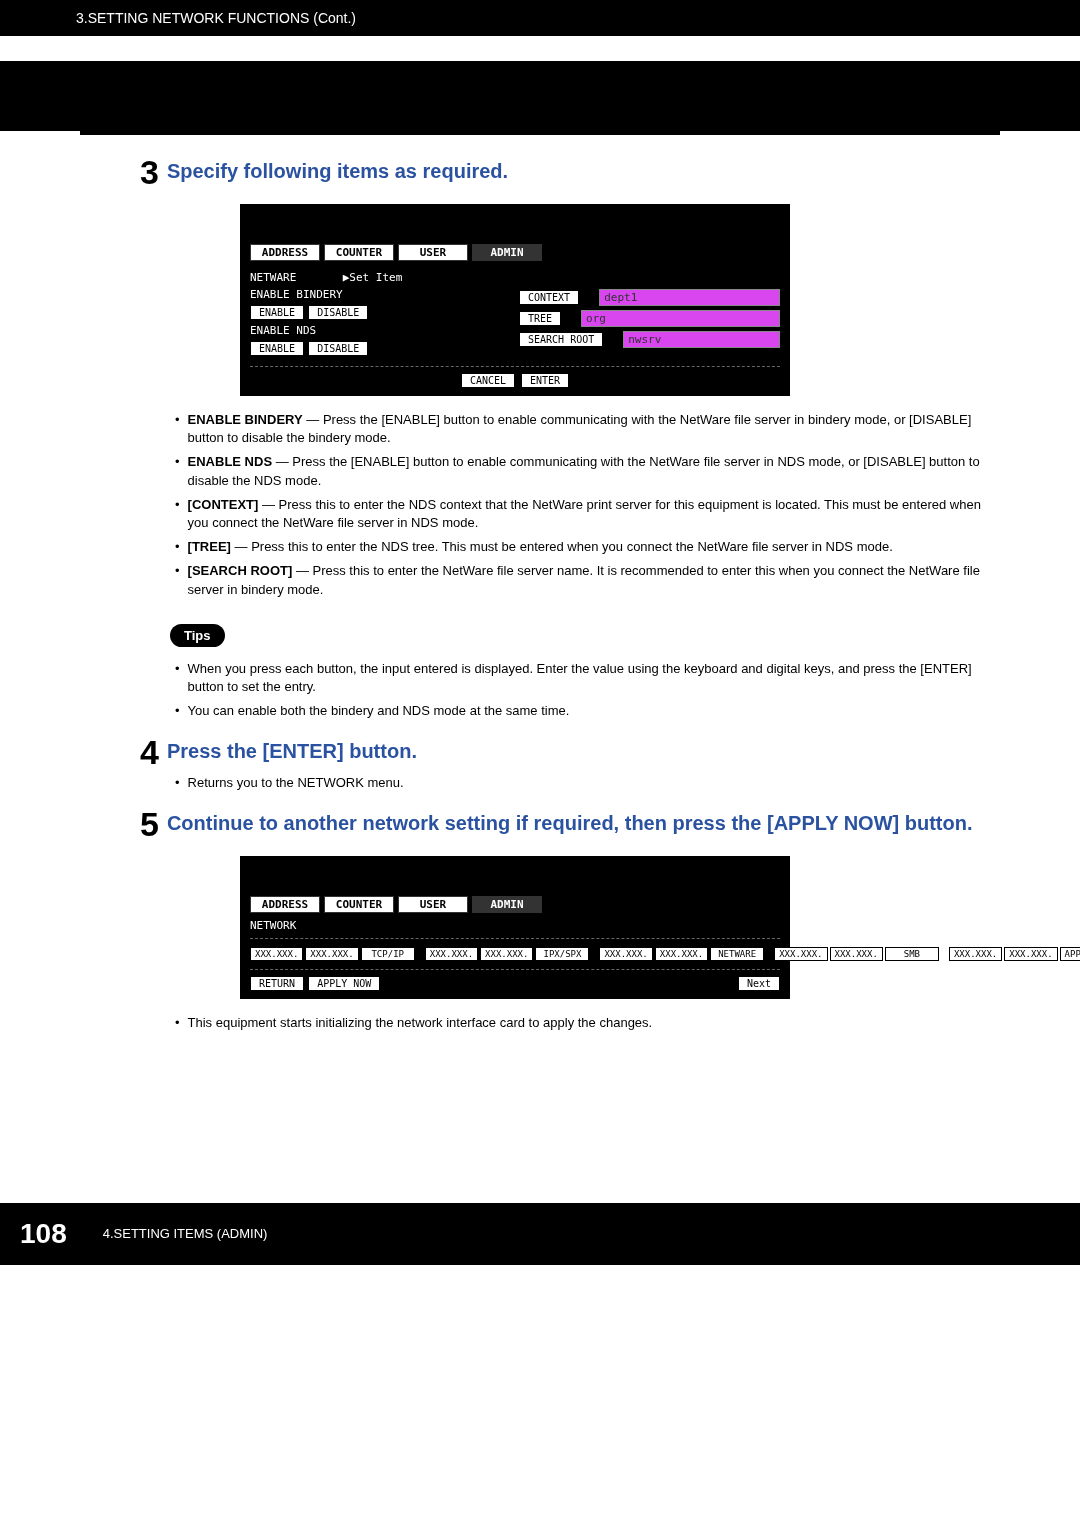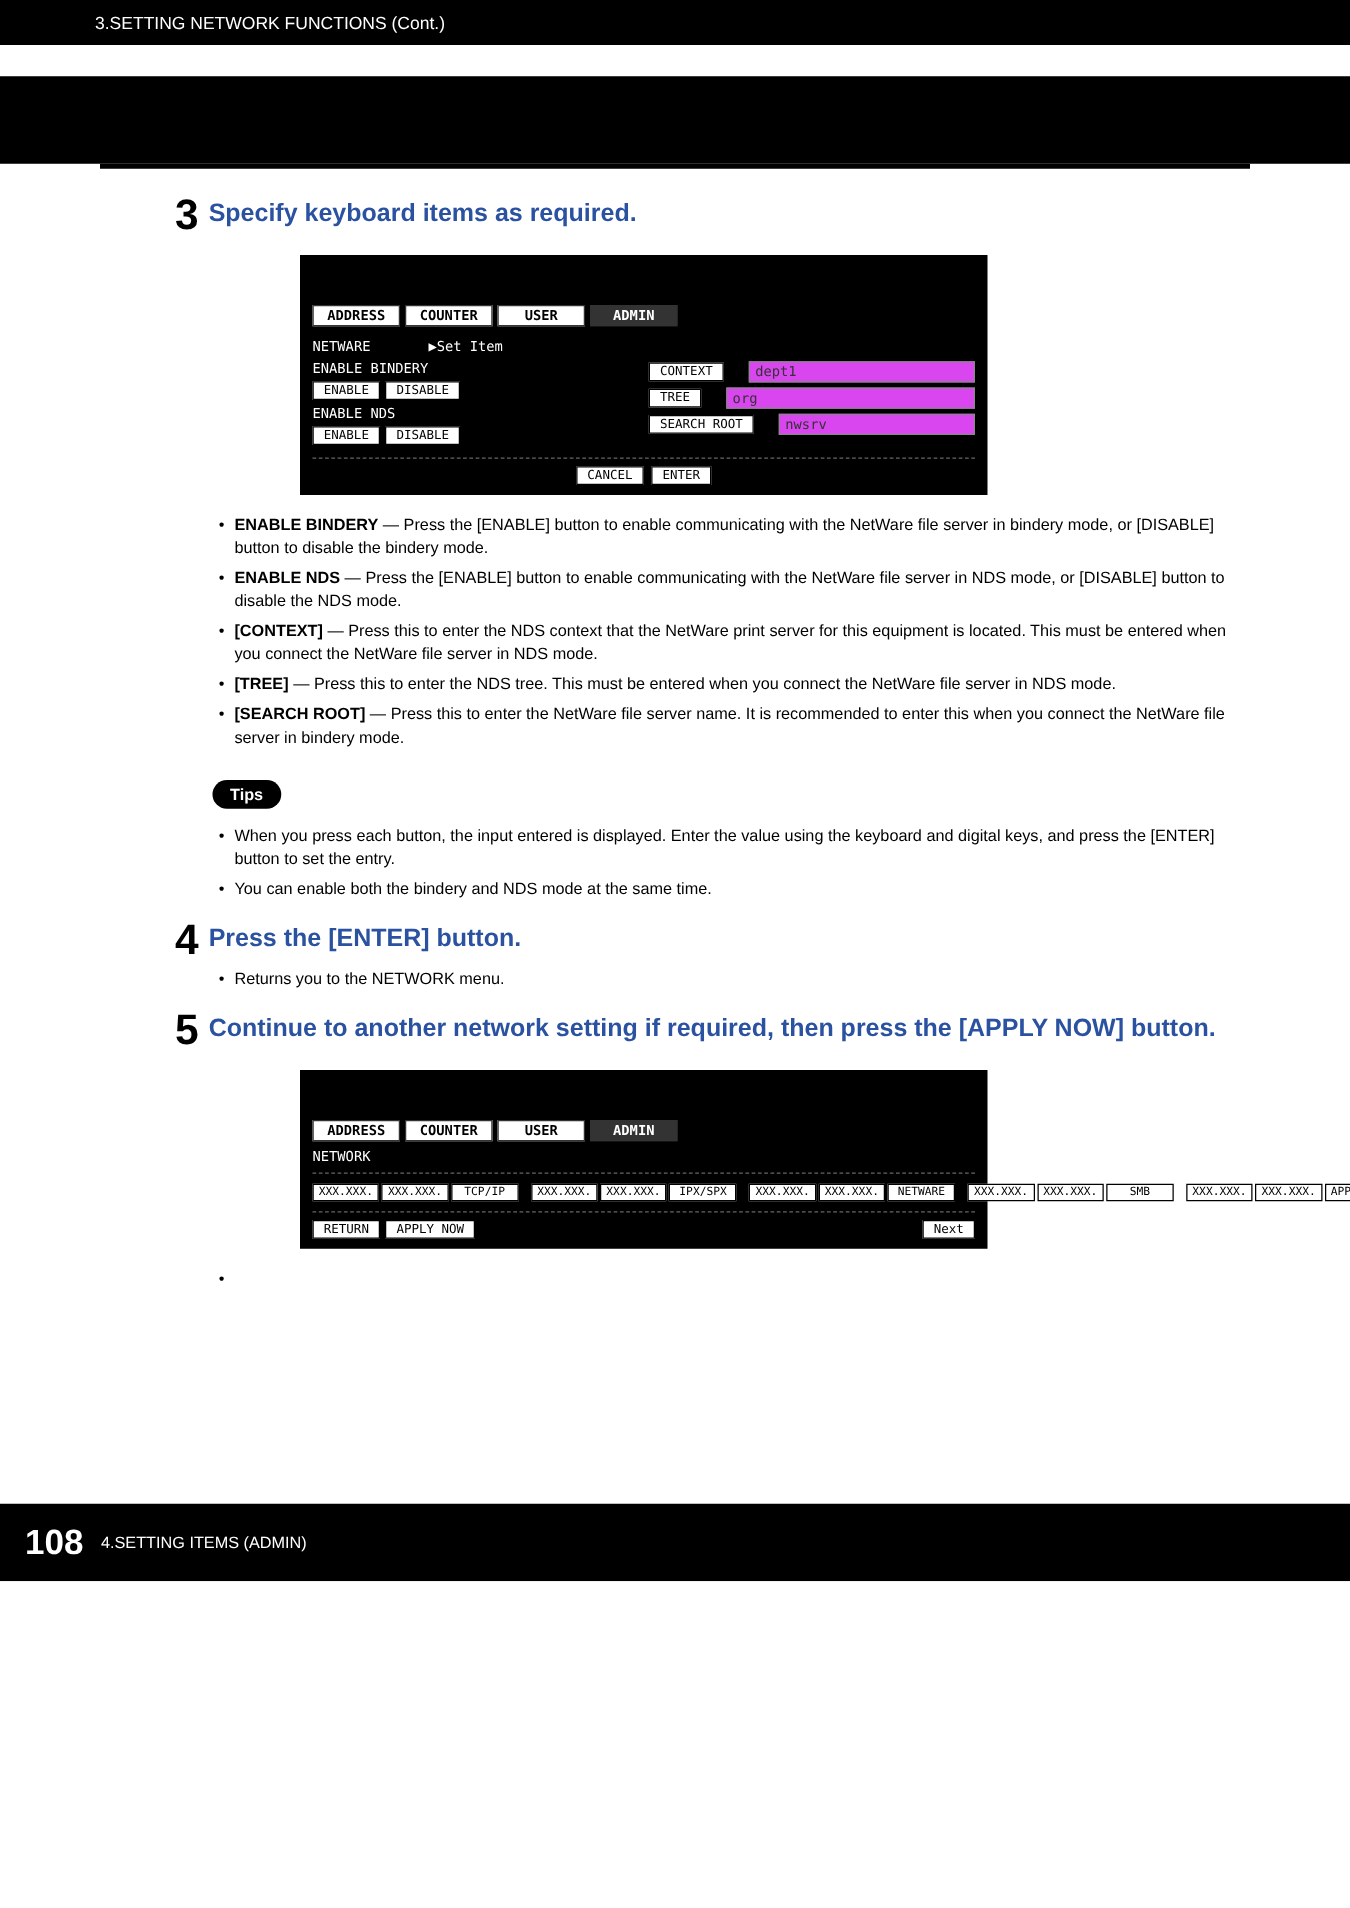--- a/index.html
+++ b/index.html
@@ -37,37 +37,37 @@
     
     .screen2 { background: #000; margin: 15px 0 15px 100px; width: 550px; padding: 40px 10px 8px 10px; }
     .net-row { display: flex; gap: 10px; justify-content: space-around; border-top: 1px dashed #666; border-bottom: 1px dashed #666; padding: 8px 0; margin: 6px 0; }
     .net-col { display: flex; flex-direction: row; gap: 2px; align-items: center; }
     .net-box { background: #fff; color: #000; font-family: monospace; font-size: 9px; padding: 1px 4px; border: 1px solid #000; text-align: center; min-width: 52px; }
     .net-btn { background: #fff; color: #000; font-family: monospace; font-size: 9px; padding: 1px 4px; border: 1px solid #000; text-align: center; min-width: 54px; }
     .net-footer { display: flex; justify-content: space-between; }
     .net-footer-left { display: flex; gap: 4px; }
     
     .page-footer { background: #000; color: #fff; display: flex; align-items: center; padding: 15px 20px; margin-top: 170px; }
-    .page-num { font-size: 28px; font-weight: bold; margin-right: 14px; }
+    .page-num { font-size: 28px; font-weight: bold; margin-right: 36px; }
     .footer-text { font-size: 13px; }
   </style>
 </head>
 <body>
 
 <div class="header-bar">3.SETTING NETWORK FUNCTIONS (Cont.)</div>
 <div class="black-bar"></div>
 <div class="thick-line"></div>
 
 <div class="content">
   
 
   
   <div class="step-row">
     <div class="step-num">3</div>
-    <div class="step-title">Specify keyboard items as required.</div>
+    <div class="step-title">Specify following items as required.</div>
   </div>
 
   <div class="screen">
     <div class="screen-tabs">
       <div class="screen-tab">ADDRESS</div>
       <div class="screen-tab">COUNTER</div>
       <div class="screen-tab">USER</div>
       <div class="screen-tab dark">ADMIN</div>
     </div>
     <div class="screen-body">
@@ -209,20 +209,21 @@
         <div class="screen-btn">RETURN</div>
         <div class="screen-btn">APPLY NOW</div>
       </div>
       <div class="screen-btn">Next</div>
     </div>
   </div>
 
   <div class="bullet-list">
     <div class="bullet-item">
         <span class="bullet-dot">•</span>
+        <span>This equipment starts initializing the network interface card to apply the changes.</span>
       </div>
   </div>
 </div>
 
 <div class="page-footer">
   <div class="page-num">108</div>
   <div class="footer-text">4.SETTING ITEMS (ADMIN)</div>
 </div>
 
 </body></html>

